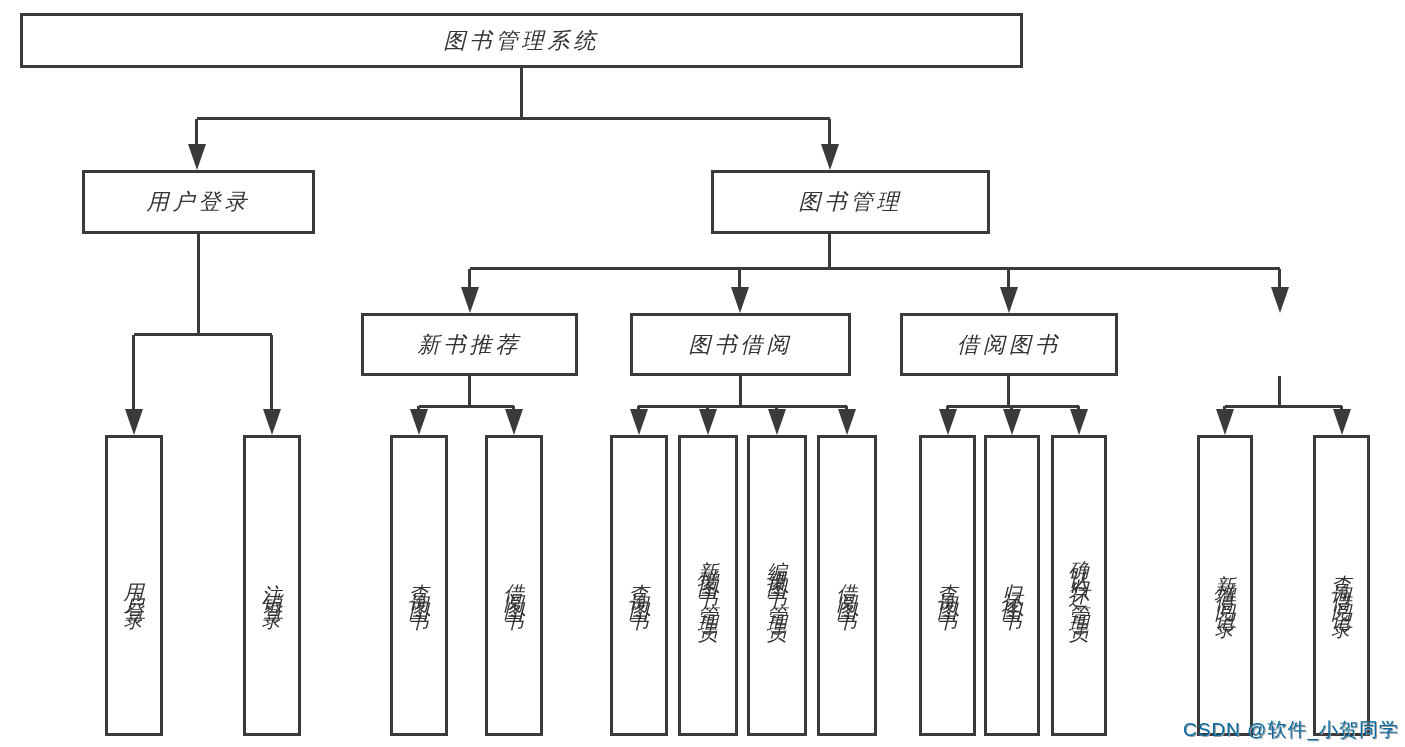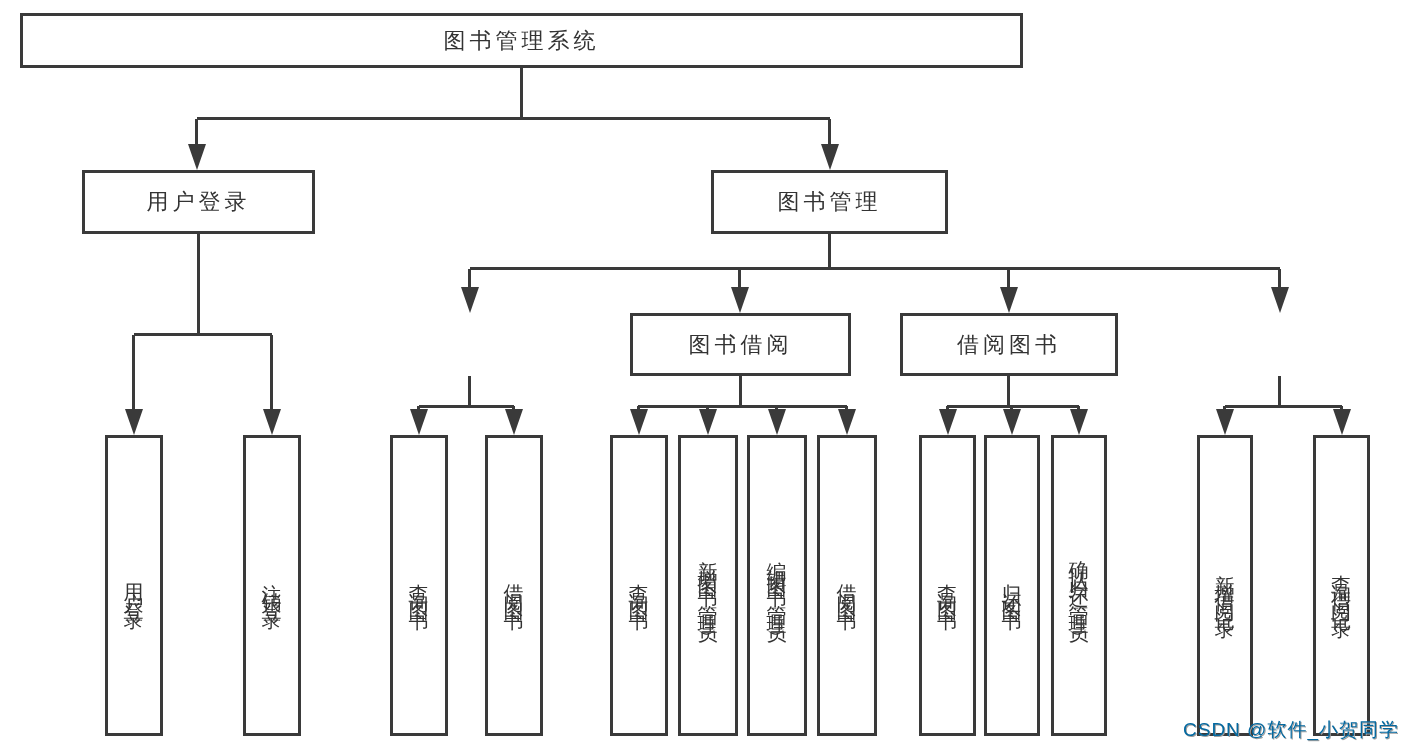--- a/index.html
+++ b/index.html
@@ -5,20 +5,21 @@
   html,body { margin:0; padding:0; background:#ffffff; }
   .canvas {
     position:relative; width:1405px; height:747px; background:#ffffff;
     font-family:"Liberation Sans", sans-serif; overflow:hidden;
   }
   .box {
     position:absolute; box-sizing:border-box;
     border:3px solid #3a3a3a; background:#ffffff; color:#333333;
     display:flex; align-items:center; justify-content:center;
     text-align:center;
+    font-style:italic;
   }
   .box.h { font-size:22px; letter-spacing:4px; }
   .box.v {
     writing-mode:vertical-rl; text-orientation:mixed;
     font-size:20px; letter-spacing:9px; line-height:1;
     padding:6px 0;
   }
   .vline { position:absolute; width:3px; background:#3a3a3a; }
   .hline { position:absolute; height:3px; background:#3a3a3a; }
   .arrow {
@@ -33,22 +34,23 @@
   }
 </style>
 </head>
 <body>
 
 <div class="canvas">
 
   <div class="box h" style="left:20px;top:13px;width:1003px;height:55px">图书管理系统</div>
 
   <div class="box h" style="left:82px;top:170px;width:233px;height:64px">用户登录</div>
-  <div class="box h" style="left:711px;top:170px;width:237px;height:64px">图书管理</div>
+  <div class="box h" style="left:711px;top:170px;width:279px;height:64px">图书管理</div>
 
+  <div class="box h" style="left:361px;top:313px;width:217px;height:63px">新书推荐</div>
   <div class="box h" style="left:630px;top:313px;width:221px;height:63px">图书借阅</div>
   <div class="box h" style="left:900px;top:313px;width:218px;height:63px">借阅图书</div>
 
   <div class="box v" style="left:105px;top:435px;width:58px;height:301px">用户登录</div>
   <div class="box v" style="left:243px;top:435px;width:58px;height:301px">注销登录</div>
   <div class="box v" style="left:390px;top:435px;width:58px;height:301px">查询图书</div>
   <div class="box v" style="left:485px;top:435px;width:58px;height:301px">借阅图书</div>
   <div class="box v" style="left:610px;top:435px;width:58px;height:301px">查询图书</div>
   <div class="box v" style="left:678px;top:435px;width:60px;height:301px">新增图书（管理员）</div>
   <div class="box v" style="left:747px;top:435px;width:60px;height:301px">编辑图书（管理员）</div>

